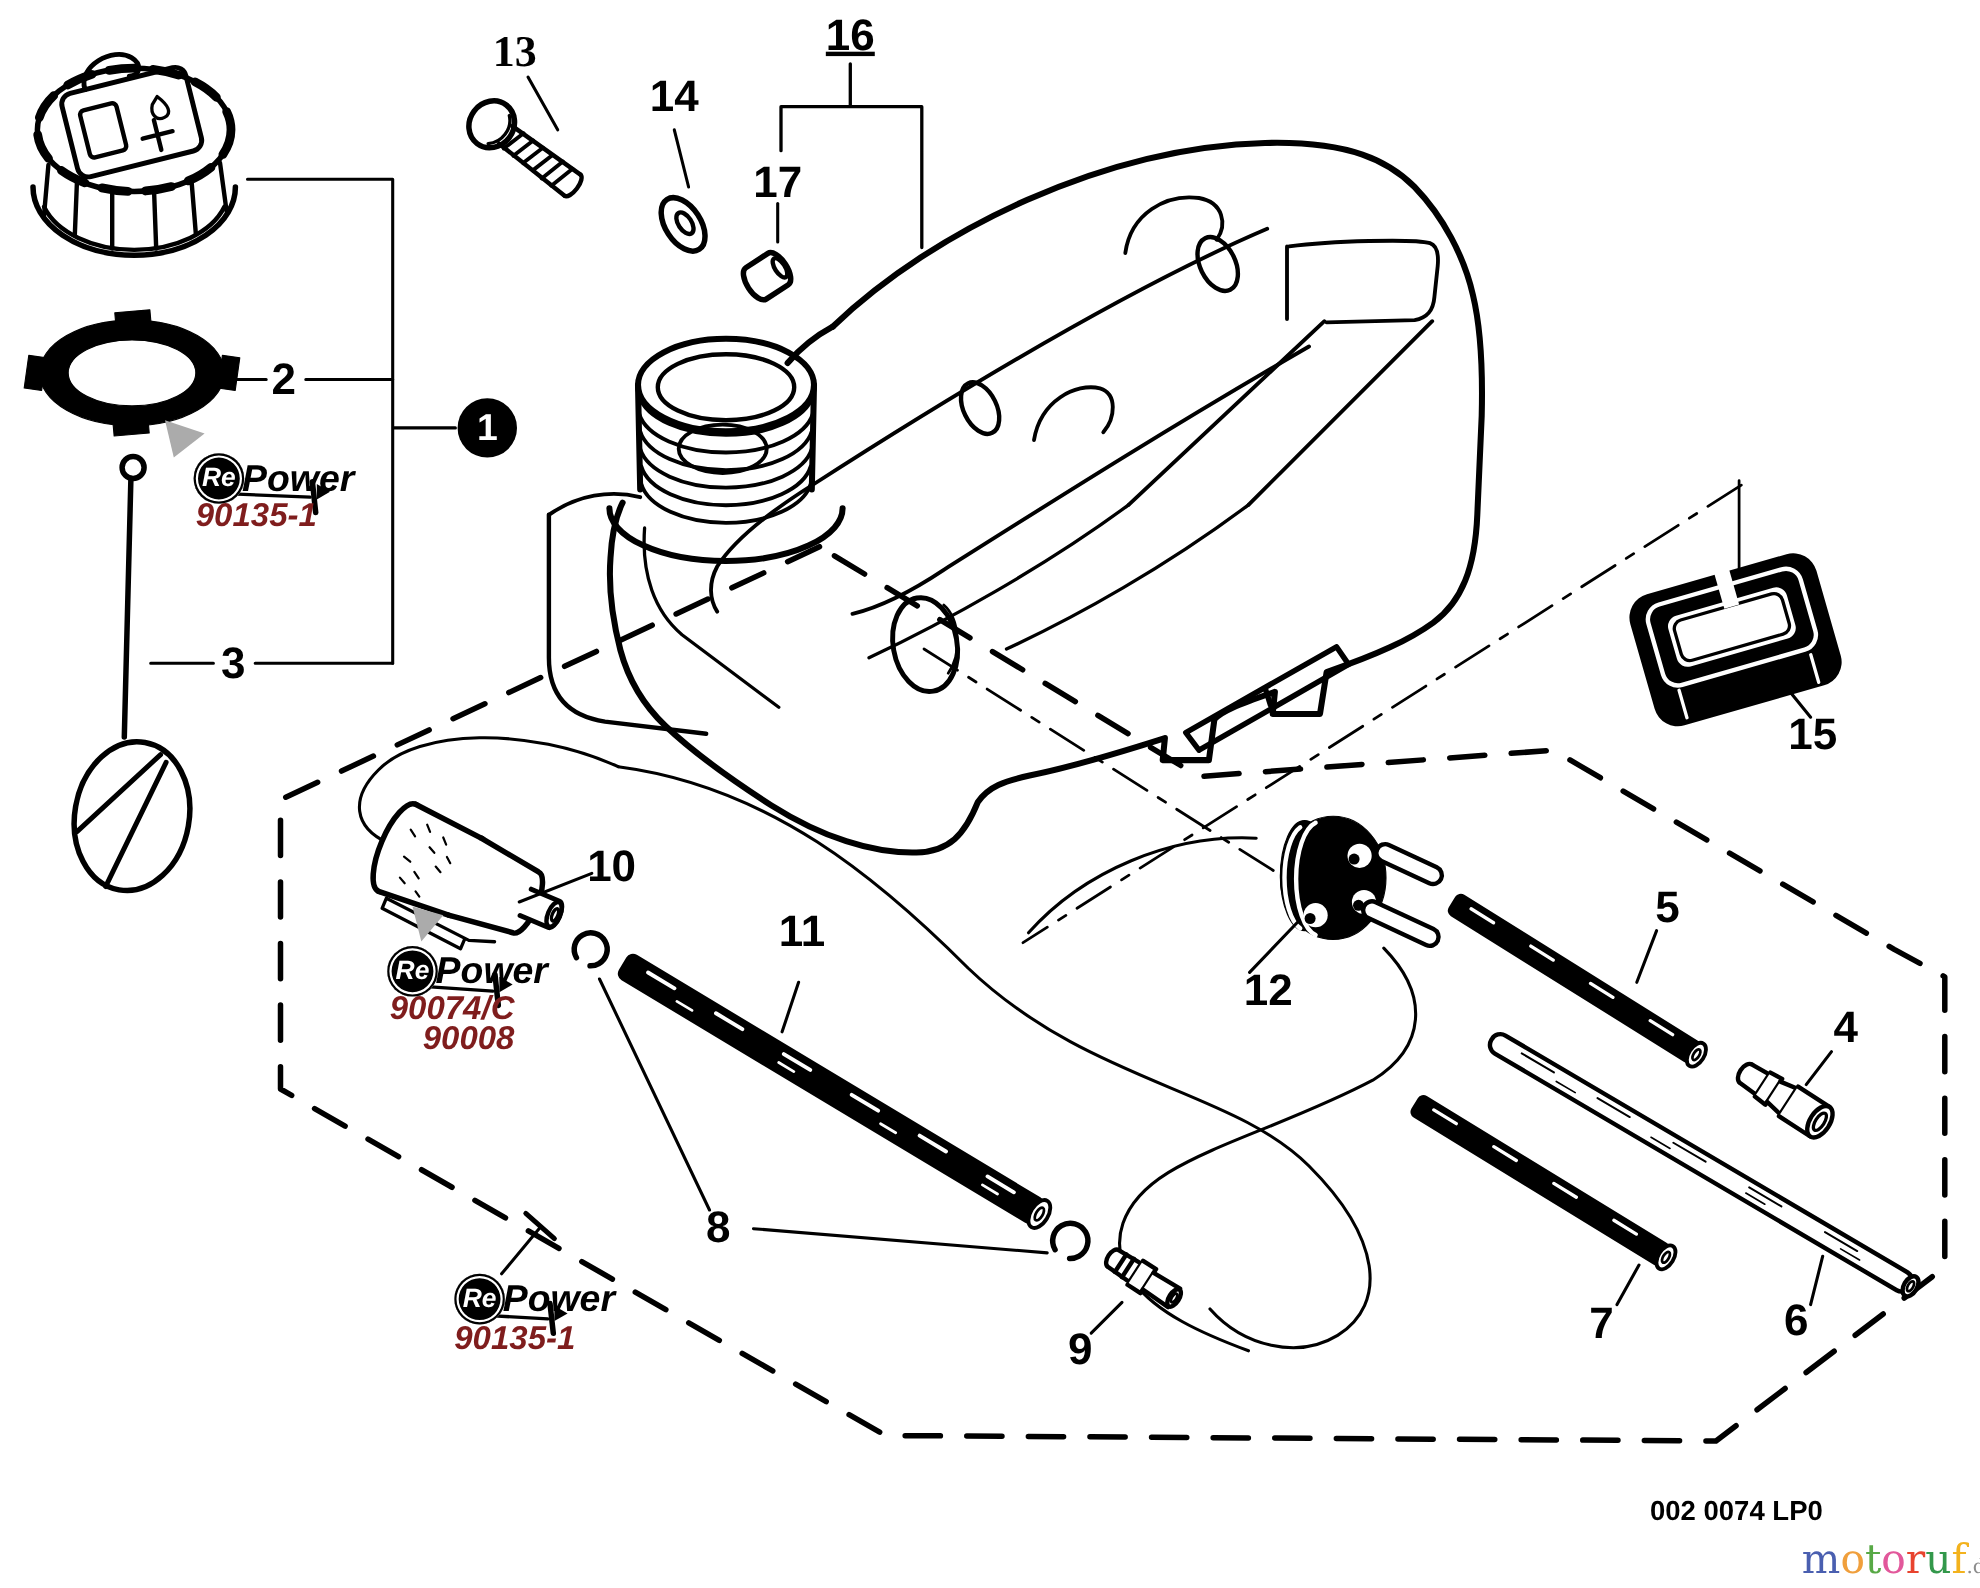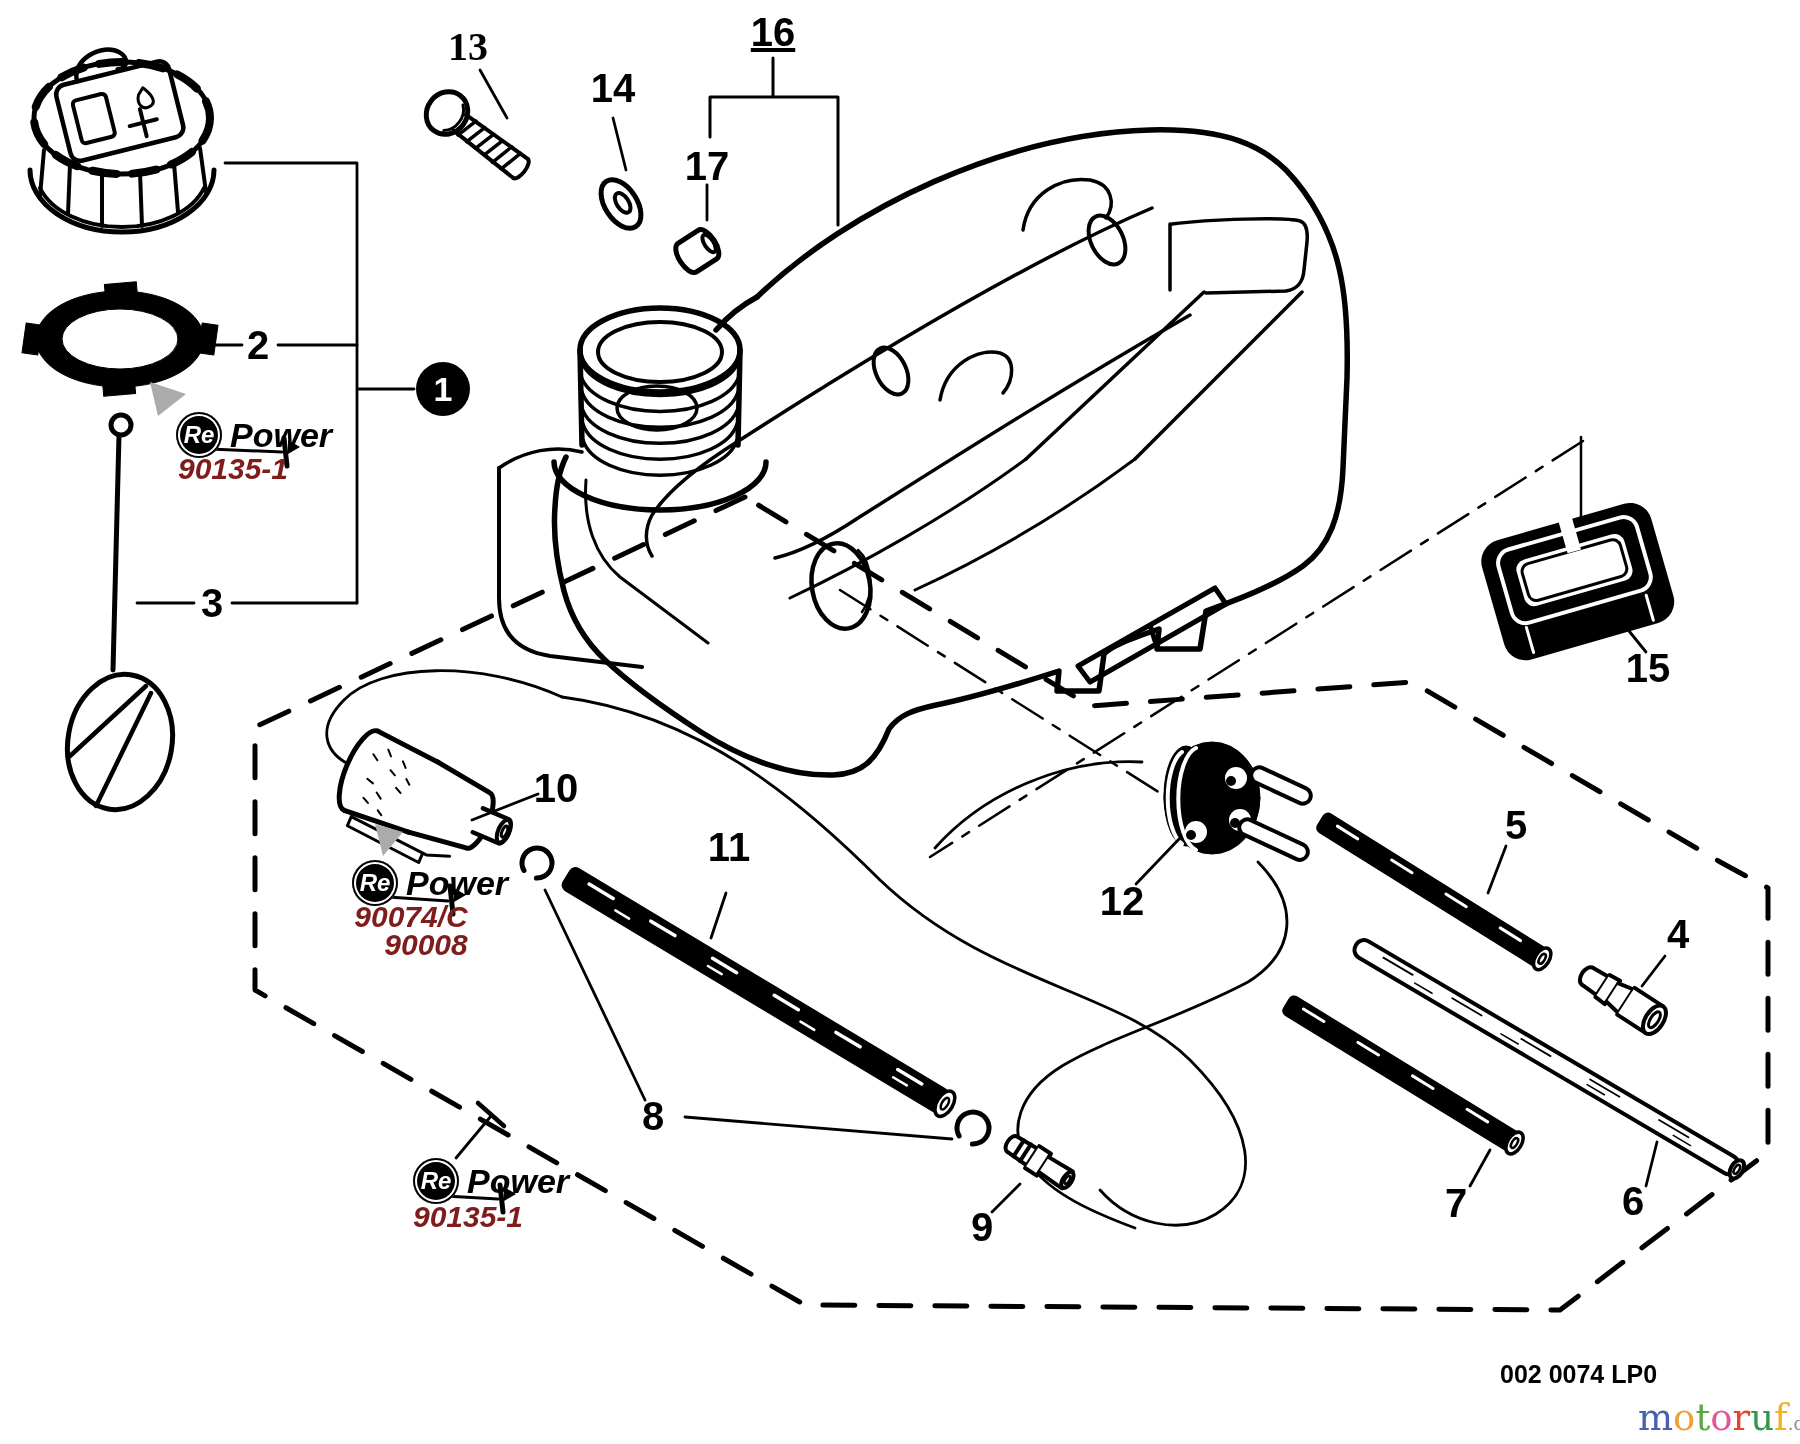--- a/index.html
+++ b/index.html
@@ -3,21 +3,21 @@
 <meta charset="utf-8">
 <style>
   html,body{margin:0;padding:0;background:#fff;}
   .stage{position:relative;width:1800px;height:1444px;background:#ffffff;overflow:hidden;
          font-family:"Liberation Sans",sans-serif;}
   svg{position:absolute;left:0;top:0;}
   .callout{position:absolute;transform:translate(-50%,-50%);font:700 40px "Liberation Sans",sans-serif;
            color:#000;line-height:1;white-space:nowrap;}
   .callout.circled{width:54px;height:54px;background:#000;color:#fff;border-radius:50%;
            display:flex;align-items:center;justify-content:center;font-size:34px;}
-  .rp{position:absolute;display:flex;align-items:center;gap:12px;}
+  .rp{position:absolute;display:flex;align-items:center;gap:2px;}
   .rp .re{width:46px;height:46px;background:#000;color:#fff;border-radius:50%;
           display:flex;align-items:center;justify-content:center;
           font:italic 800 24px "Liberation Sans",sans-serif;box-shadow:inset 0 0 0 2px #000,inset 0 0 0 4px #fff;}
   .rp .pw{font:italic 800 34px "Liberation Sans",sans-serif;color:#000;letter-spacing:0px;margin-left:-4px;}
   .kitnum{position:absolute;transform:translate(-50%,0);font:italic 700 30px "Liberation Sans",sans-serif;color:#7f1d1d;white-space:nowrap;}
   .footer-code{position:absolute;font:700 25px "Liberation Sans",sans-serif;color:#000;white-space:nowrap;}
   .wm{position:absolute;font-family:"DejaVu Serif","Liberation Serif",serif;font-size:37px;white-space:nowrap;}
   .wm .tld{font-size:18px;}
 </style>
 </head>
@@ -282,21 +282,21 @@
 <div class="callout" style="left:258px;top:345px;">2</div>
 <div class="callout" style="left:212px;top:603px;">3</div>
 <div class="callout" style="left:1678px;top:934px;">4</div>
 <div class="callout" style="left:1516px;top:825px;">5</div>
 <div class="callout" style="left:1633px;top:1201px;">6</div>
 <div class="callout" style="left:1456px;top:1203px;">7</div>
 <div class="callout" style="left:653px;top:1116px;">8</div>
 <div class="callout" style="left:982px;top:1227px;">9</div>
 <div class="callout" style="left:556px;top:788px;">10</div>
 <div class="callout" style="left:729px;top:847px;">11</div>
-<div class="callout" style="left:1122px;top:901px;text-align:center;">12</div>
+<div class="callout" style="left:1153px;top:901px;text-align:center;">12</div>
 <div class="callout" style="left:468px;top:47px;font-family:Liberation Serif, serif;">13</div>
 <div class="callout" style="left:613px;top:88px;">14</div>
 <div class="callout" style="left:1648px;top:668px;">15</div>
 <div class="callout" style="left:773px;top:32px;text-decoration:underline;">16</div>
 <div class="callout" style="left:707px;top:166px;">17</div>
 
 <div class="rp" style="left:176px;top:412px;">
   <span class="re">Re</span>
       <span class="pw">Power</span>
 </div>

